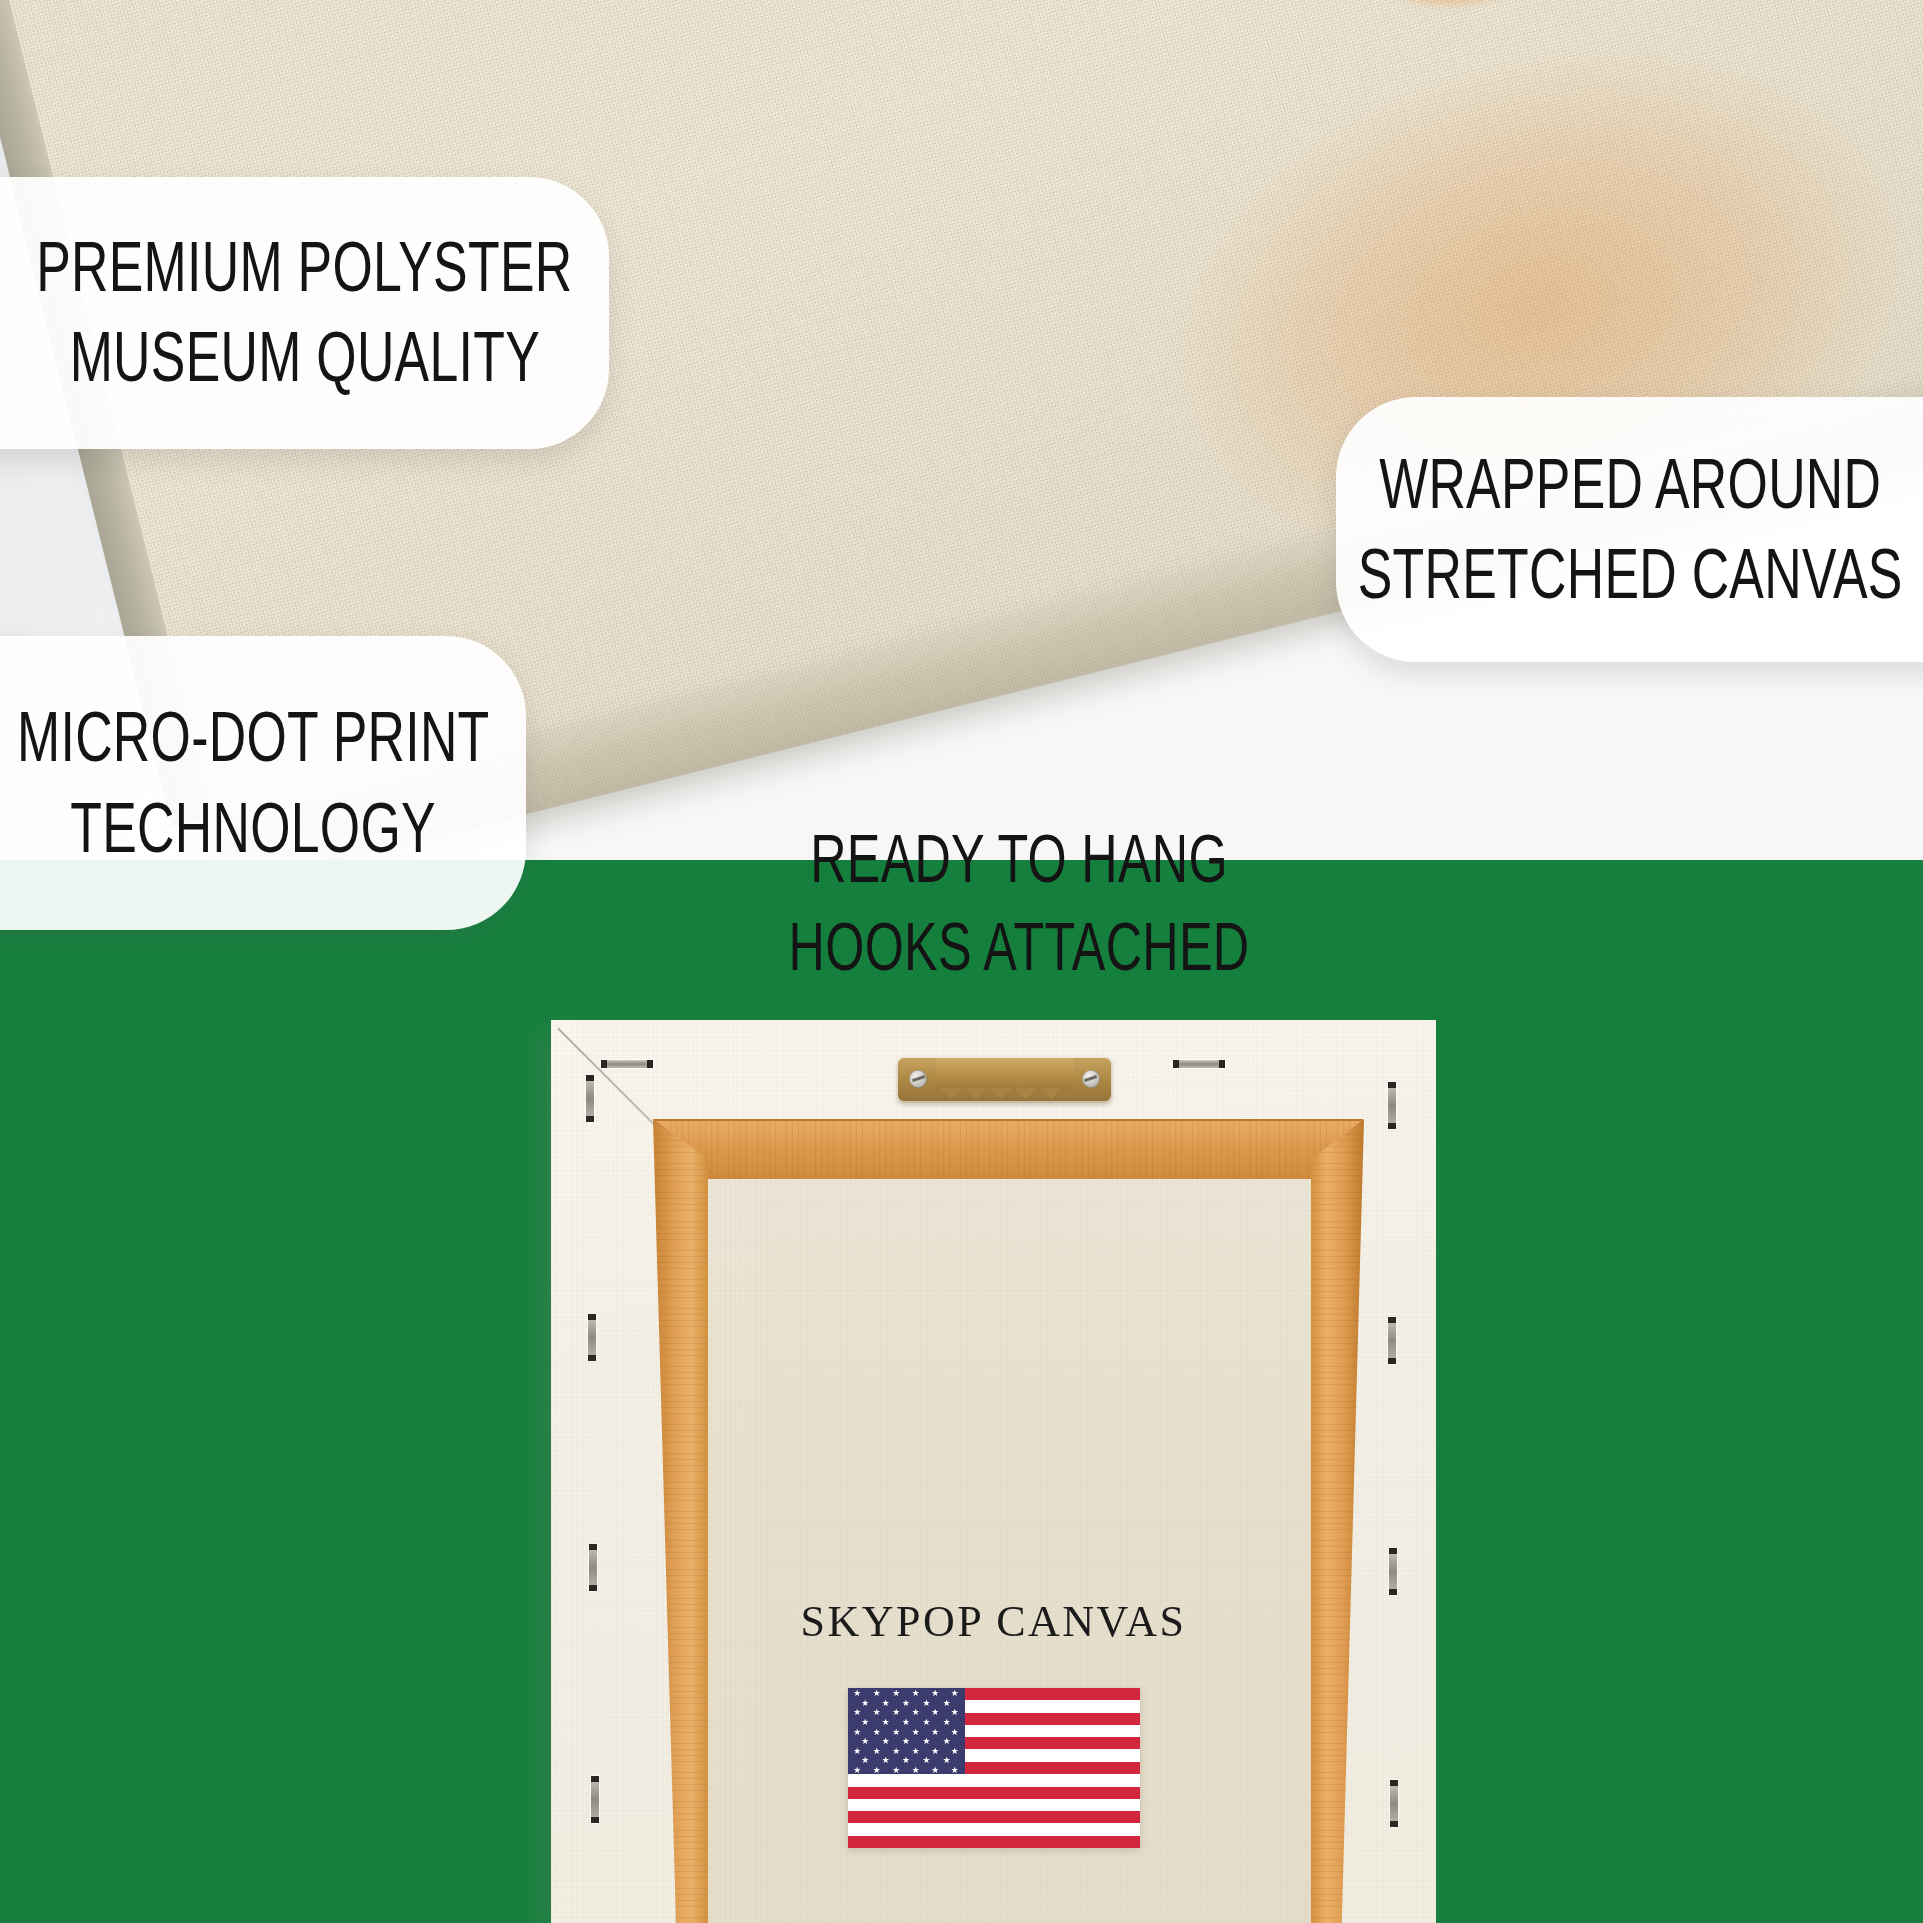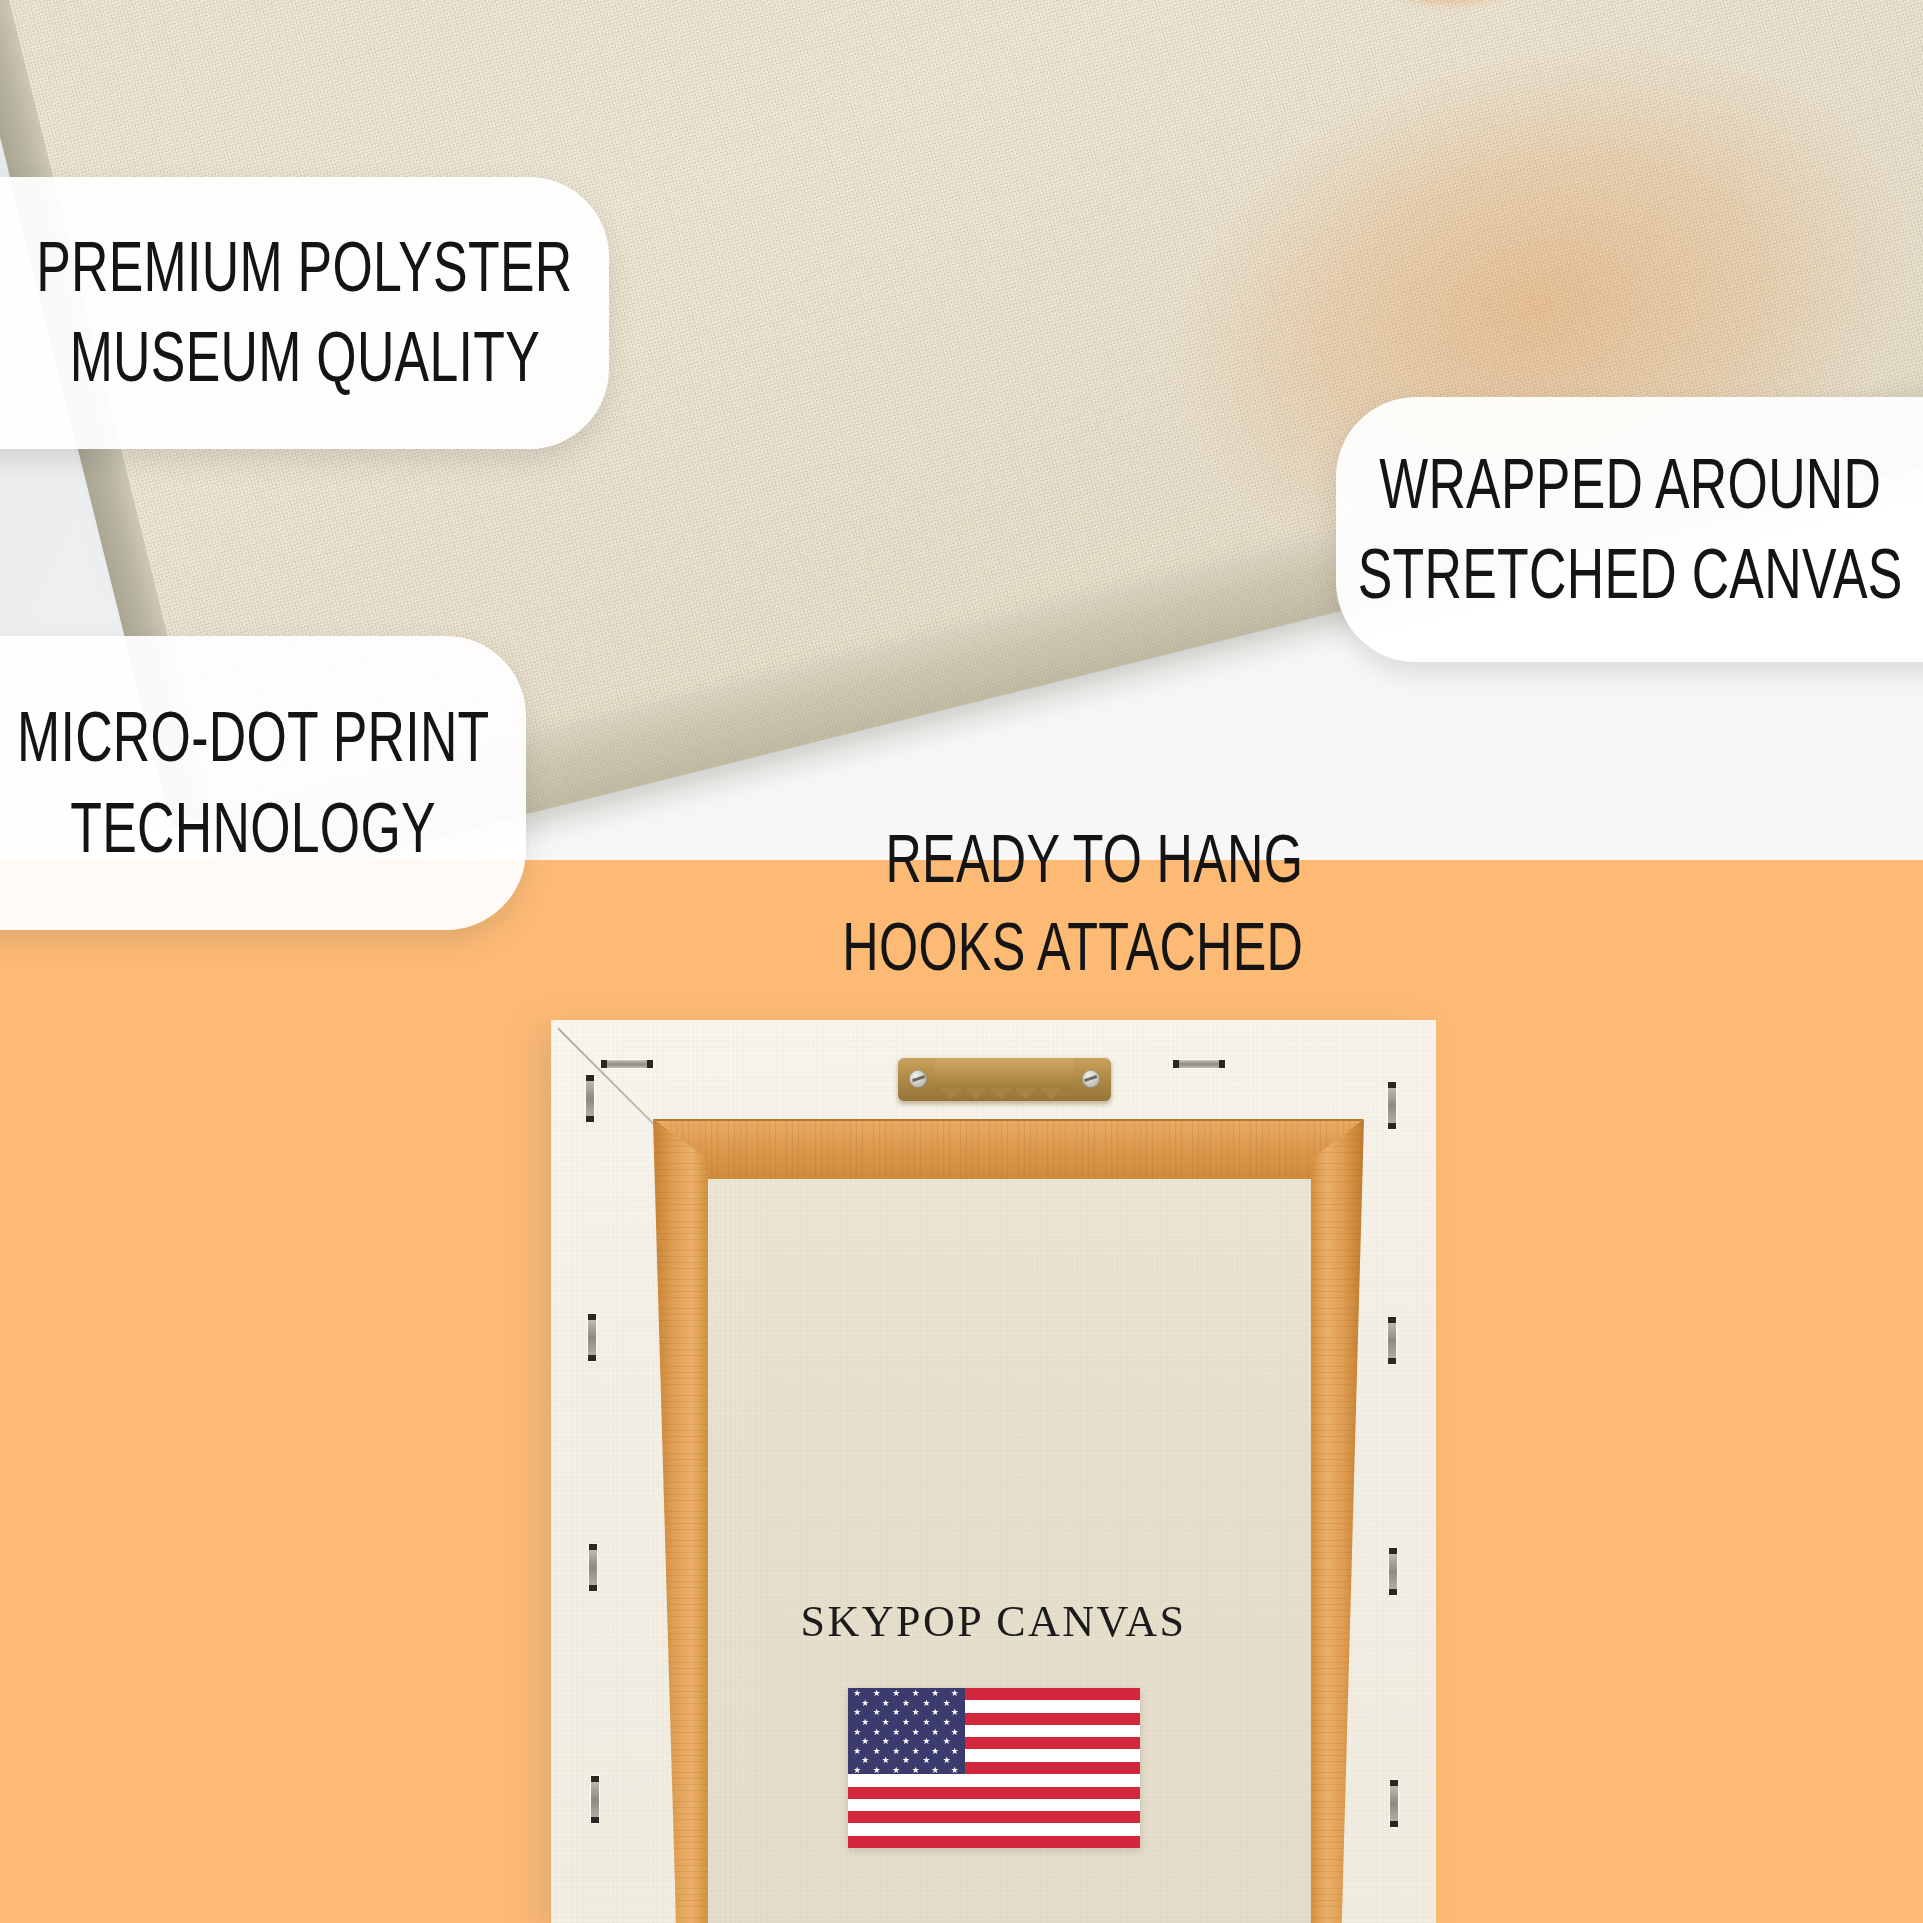--- a/index.html
+++ b/index.html
@@ -11,21 +11,21 @@
   body {
     font-family: "Liberation Sans", sans-serif;
   }
 
   
   #stage {
     position: relative;
     width: 1924px;
     height: 1924px;
     overflow: hidden;
-    background: #fdba74;
+    background: #15803d;
   }
 
   
   .art-photo {
     position: absolute;
     left: 0;
     top: 0;
     width: 1924px;
     height: 860px;
     overflow: hidden;
@@ -147,21 +147,21 @@
     padding-left: 72px;
   }
   #badge-microdot .badge-line { font-size: 70px; line-height: 1.30; }
 
   
   #headline-hang {
     position: absolute;
     left: 635px;
     top: 814px;
     width: 768px;
-    text-align: right;
+    text-align: center;
   }
   #headline-hang .badge-line {
     font-size: 68px;
     line-height: 1.30;
     display: block;
   }
 
   
   .canvas-back {
     position: absolute;

